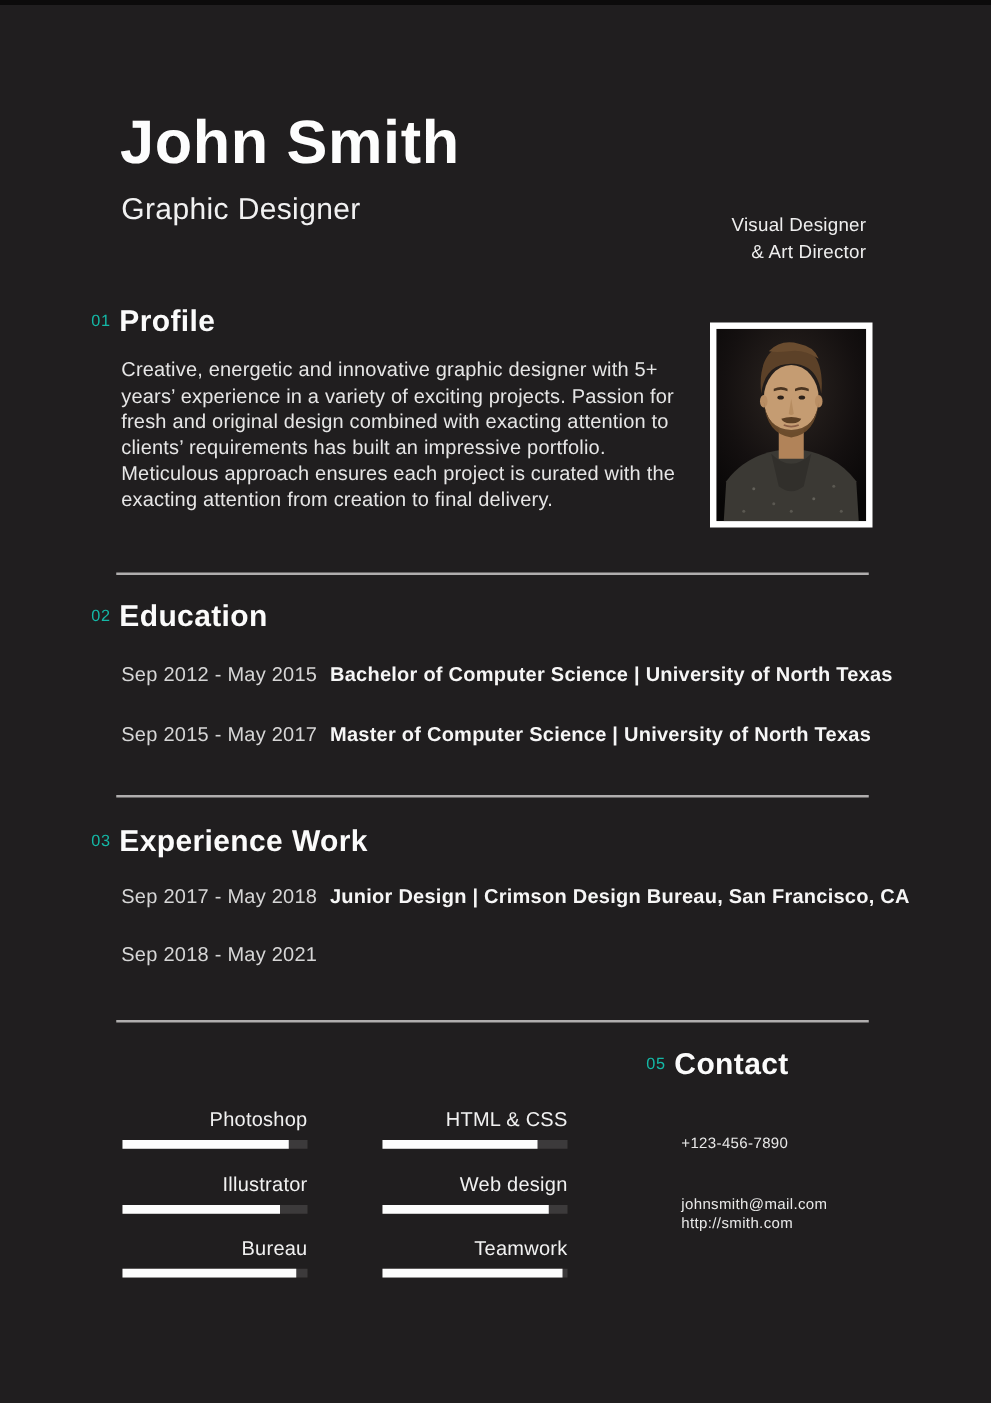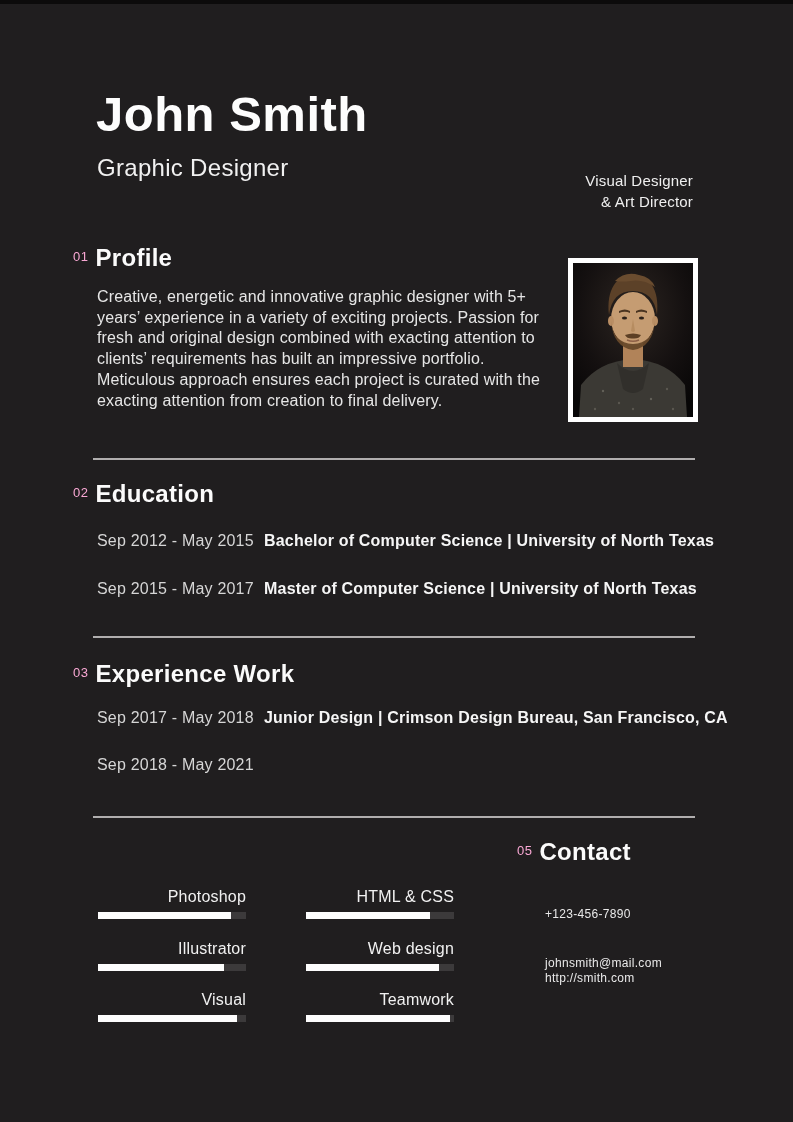--- a/index.html
+++ b/index.html
@@ -29,21 +29,21 @@
   }
   .tagline {
     right: 100px; top: 166px;
     text-align: right;
     font-size: 15px; line-height: 21px;
     color: #efefef; letter-spacing: 0.2px;
   }
 
   .sec-head { left: 73px; line-height: 26px; white-space: nowrap; }
   .sec-num {
-    font-size: 13px; color: #f9a8d4;
+    font-size: 13px; color: #14b8a6;
     vertical-align: top; position: relative; top: -1px;
     margin-right: 7px; letter-spacing: 0.5px; text-align: center;
   }
   .sec-title { font-size: 24px; font-weight: 700; color: #fbfbfb; letter-spacing: 0.3px; }
 
   .profile-text {
     left: 97px; top: 283px; width: 452px;
     font-size: 16px; line-height: 20.7px;
     color: #e6e6e6; letter-spacing: 0.15px;
   }
@@ -176,21 +176,21 @@
       <div class="skill-fill" style="width: 90%;"></div>
     </div>
   </div>
   <div class="abs skill" style="left:98px; top:935px">
     <div class="skill-label">Illustrator</div>
     <div class="skill-track">
       <div class="skill-fill" style="width: 85%;"></div>
     </div>
   </div>
   <div class="abs skill" style="left:98px; top:986px">
-    <div class="skill-label">Visual</div>
+    <div class="skill-label">Bureau</div>
     <div class="skill-track">
       <div class="skill-fill" style="width: 94%;"></div>
     </div>
   </div>
   <div class="abs skill" style="left:306px; top:883px">
     <div class="skill-label">HTML &amp; CSS</div>
     <div class="skill-track">
       <div class="skill-fill" style="width: 84%;"></div>
     </div>
   </div>

